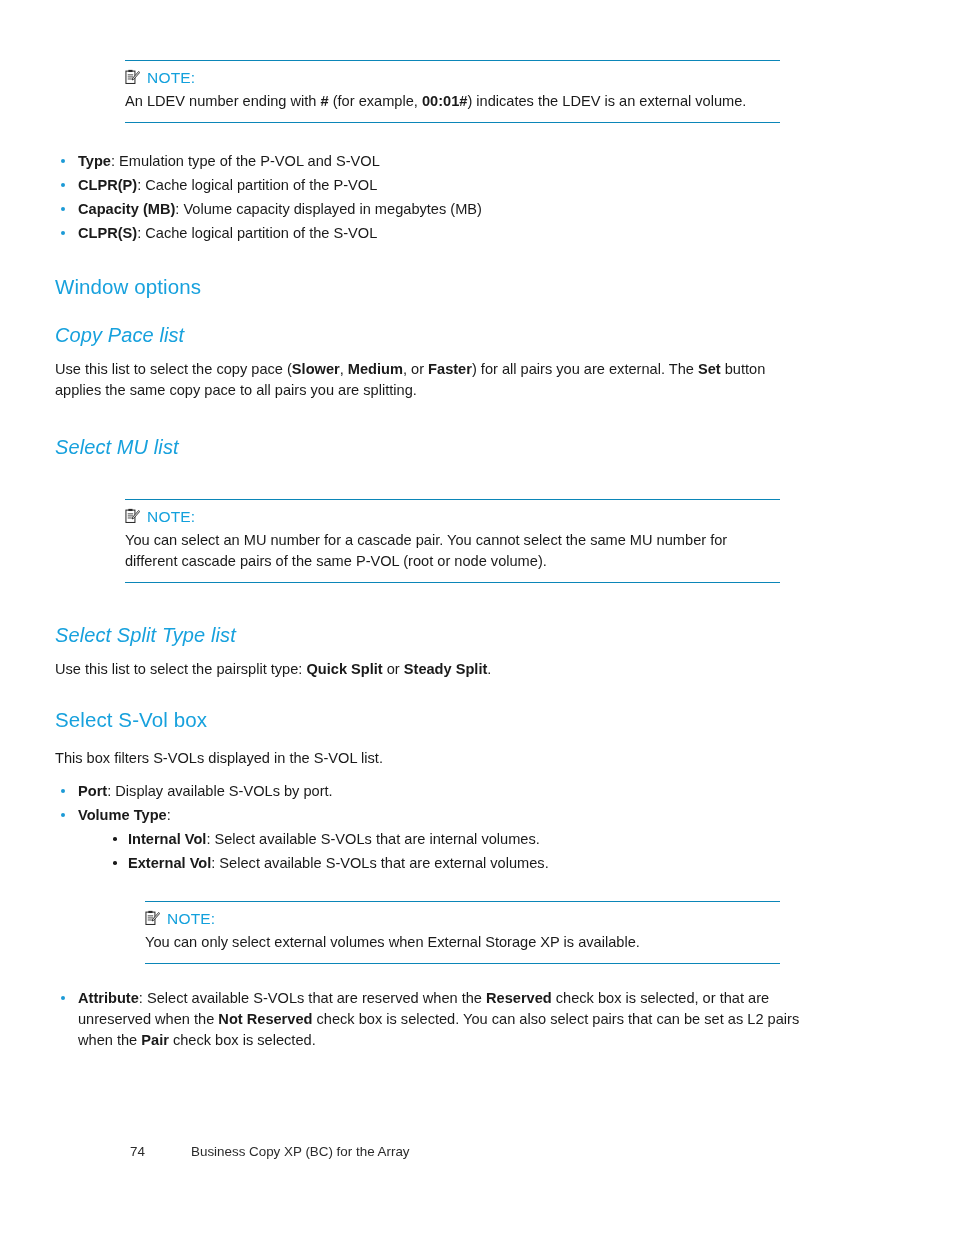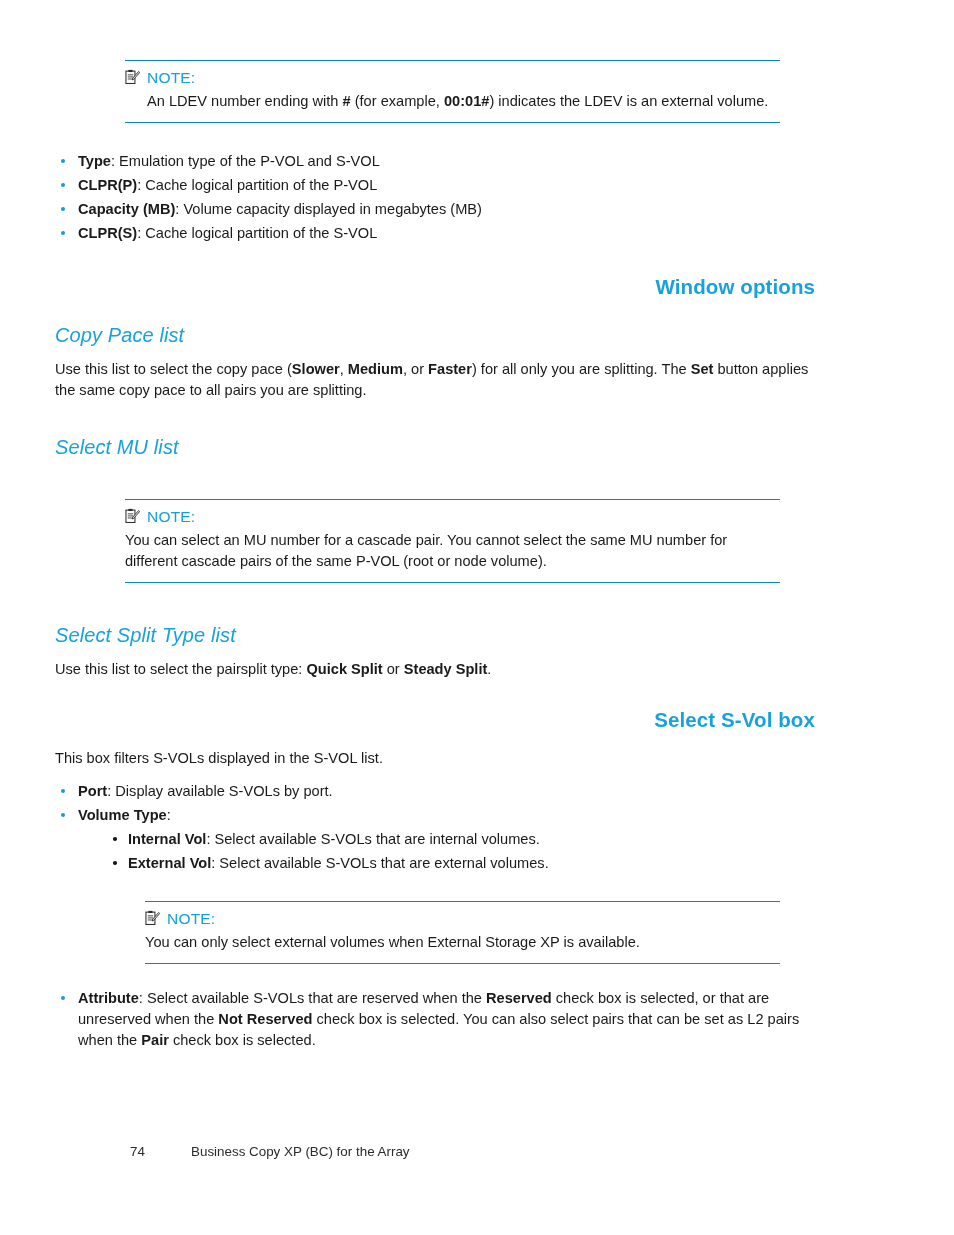--- a/index.html
+++ b/index.html
@@ -57,36 +57,35 @@
     margin-top: -1px;
   }
   .note-body {
     font-size: 14.6px;
     line-height: 1.44;
     color: #1a1a1a;
   }
 
   
   .note-indent-1 { margin-left: 70px; width: 655px; }
-  .note-indent-1 .note-body { margin-left: 22px; }
+  .note-indent-1 .note-body { }
   .note-indent-2 { margin-left: 70px; width: 655px; }
   .note-indent-2 .note-body { margin-left: 0px; }
   .note-indent-3 { margin-left: 90px; width: 635px; }
   .note-indent-3 .note-head { margin-left: 0px; }
   .note-indent-3 .note-body { }
 
   
   h1.h-major {
     color: #17a1dd;
     font-size: 20.5px;
-    font-weight: bold;
+    font-weight: normal;
     margin: 0;
     line-height: 1.2;
     letter-spacing: .1px;
-    text-align: right;
   }
   h2.h-minor {
     color: #17a1dd;
     font-size: 20px;
     font-weight: normal;
     margin: 0;
     line-height: 1.2;
     letter-spacing: .1px;
     font-style: italic;
   }
@@ -193,21 +192,21 @@
 
     <div class="sp-28"></div>
 
     <h1 class="h-major">Window options</h1>
 
     <div class="sp-24"></div>
 
     <h2 class="h-minor">Copy Pace list</h2>
     <div class="sp-12"></div>
     <p class="body indent">
-      <span>Use this list to select the copy pace (</span><b>Slower</b><span>, </span><b>Medium</b><span>, or </span><b>Faster</b><span>) for all only you are splitting. The </span><b>Set</b><span> button applies the same copy pace to all pairs you are splitting.</span>
+      <span>Use this list to select the copy pace (</span><b>Slower</b><span>, </span><b>Medium</b><span>, or </span><b>Faster</b><span>) for all pairs you are external. The </span><b>Set</b><span> button applies the same copy pace to all pairs you are splitting.</span>
     </p>
 
     <div class="sp-34"></div>
 
     <h2 class="h-minor">Select MU list</h2>
     <div class="sp-12"></div>
 
     <div class="sp-28"></div>
 
     <div class="note note-indent-2">

